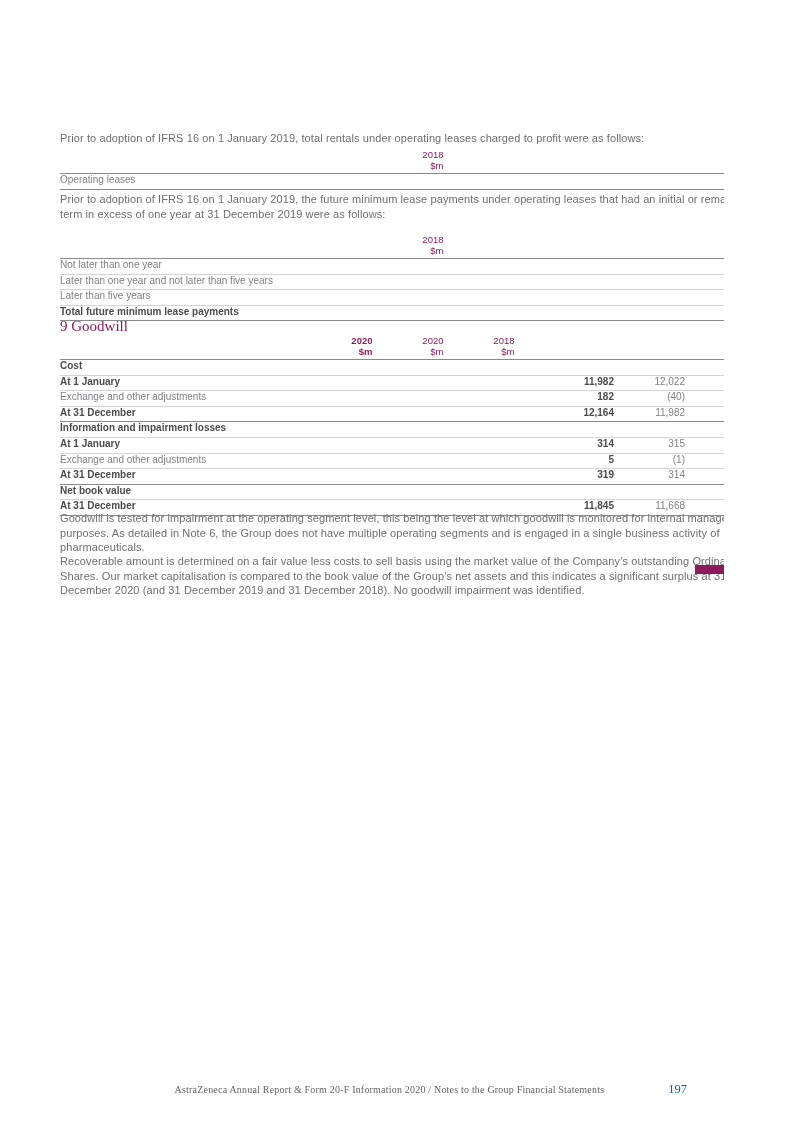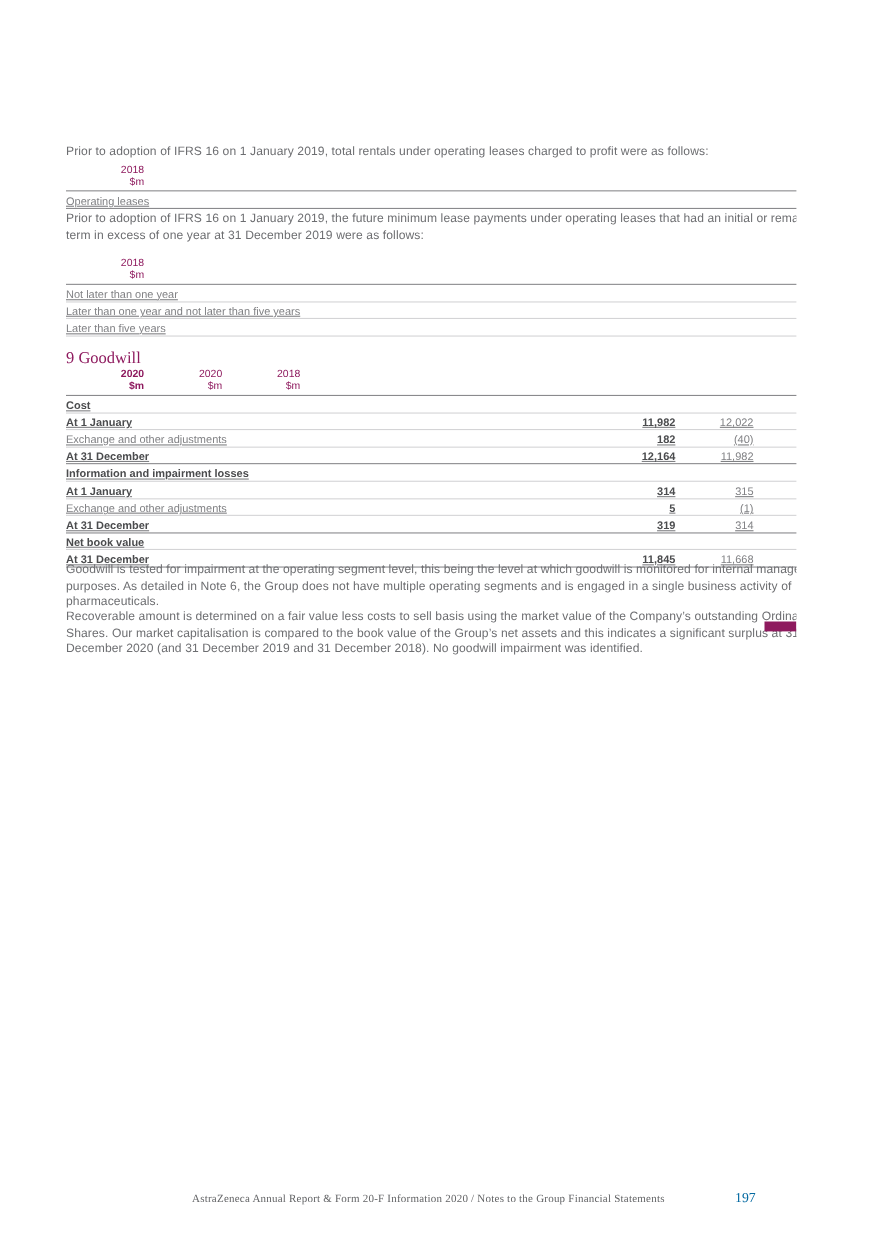--- a/index.html
+++ b/index.html
@@ -15,38 +15,37 @@
   .body-text {
     font-size: 11px;
     line-height: 14.5px;
     color: #6d6e71;
     letter-spacing: 0.1px;
   }
   
   .fin-table { width: 696px; font-size: 10px; color: #808184; }
   .thead {
     display: flex;
-    justify-content: flex-start;
+    justify-content: center;
     border-bottom: 1.5px solid #8a8a8d;
     padding-bottom: 2px;
   }
   .thead .ycol {
     width: 71px;
     text-align: right;
     color: #8e1a5e;
     line-height: 10.5px;
     font-size: 9.5px;
   }
   .thead .ycol.bold { font-weight: bold; }
   .t-row {
     display: flex;
-    align-items: flex-end;
+    align-items: flex-start;
     height: 14.6px;
     border-bottom: 1px solid #d4d4d6;
-    text-decoration: underline;
   }
   .t-row .lbl { flex: 1; color: #808184; }
   .t-row.bold .lbl { font-weight: bold; color: #4b4c4e; }
   .t-row .num { width: 71px; text-align: right; color: #808184; }
   .t-row .num.b20 { font-weight: bold; color: #4b4c4e; }
   .t-row.dark { border-bottom: 1.5px solid #8a8a8d; }
   
   .note-heading {
     font-family: "Liberation Serif", serif;
     font-size: 15px;
@@ -106,20 +105,24 @@
       <div class="num">188</div>
     </div>
     <div class="t-row">
       <div class="lbl">Later than one year and not later than five years</div>
       <div class="num">360</div>
     </div>
     <div class="t-row">
       <div class="lbl">Later than five years</div>
       <div class="num">136</div>
     </div>
+    <div class="t-row bold dark">
+      <div class="lbl">Total future minimum lease payments</div>
+      <div class="num">684</div>
+    </div>
   </div>
 
   <div class="abs note-heading" style="top:318px; left:60px;">9 Goodwill</div>
 
   <div class="abs fin-table" style="top:336px; left:60px;">
     <div class="thead">
       <div class="ycol bold">
         <div>2020</div>
         <div>$m</div>
       </div>

